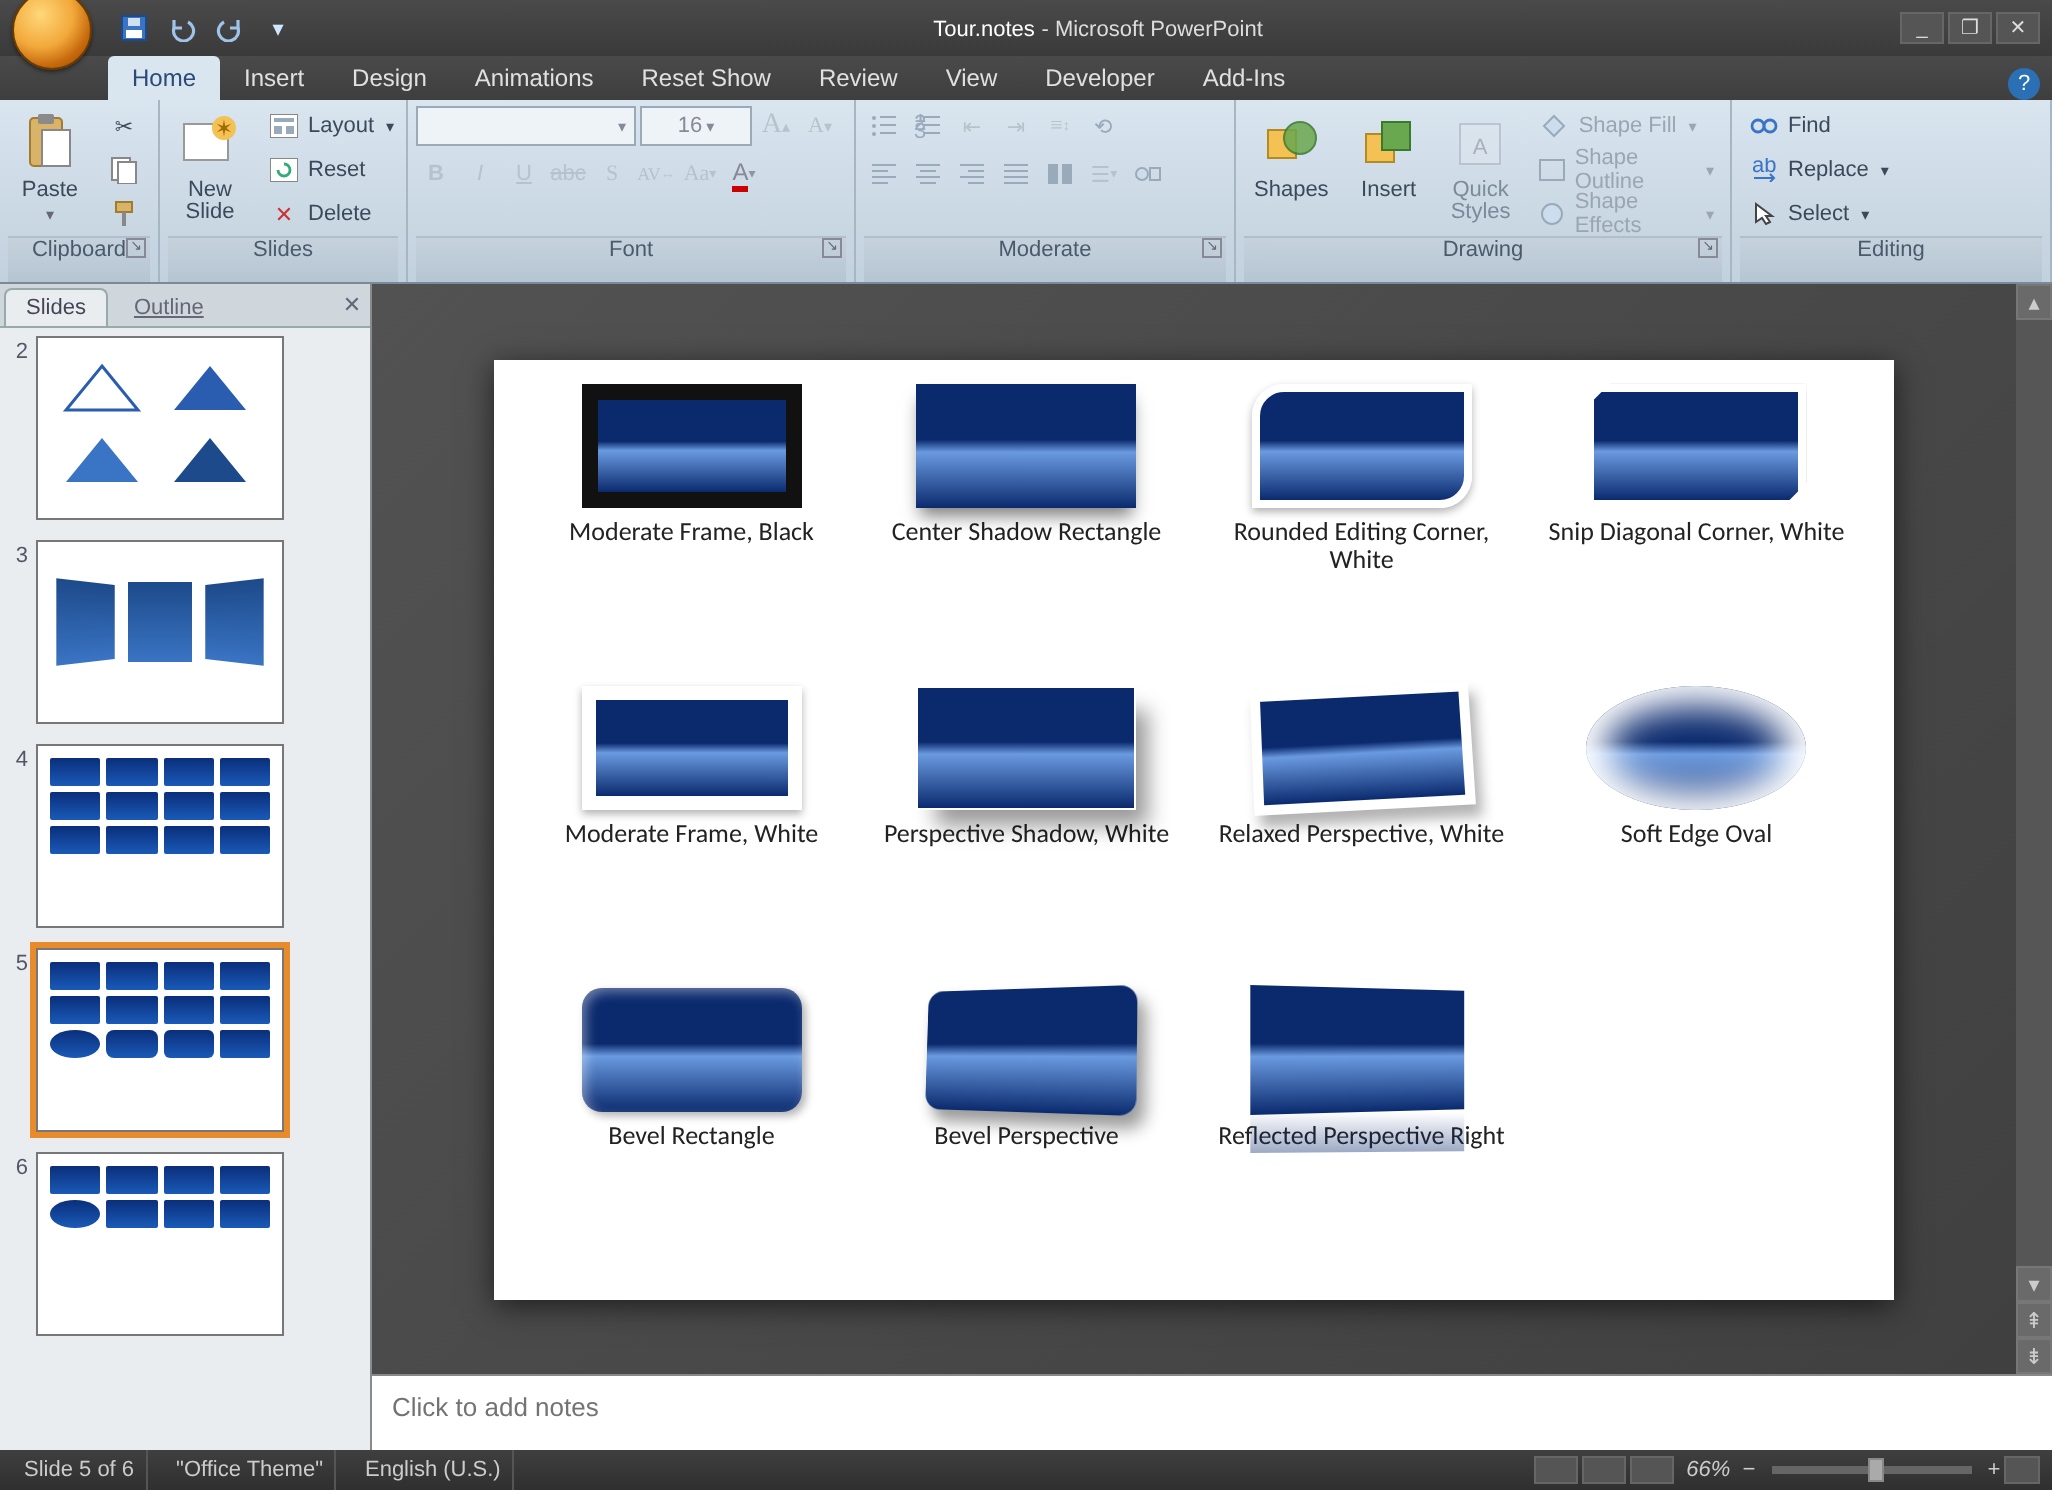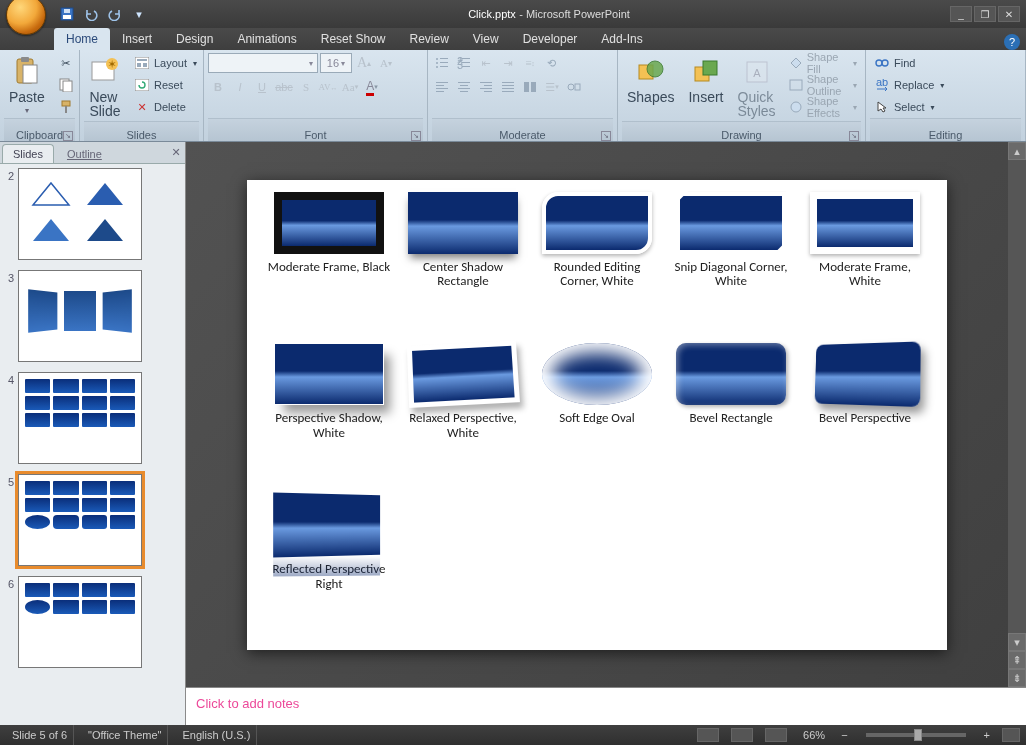--- a/index.html
+++ b/index.html
@@ -19,37 +19,37 @@
   
   .tabs-row { height: 22px; background: linear-gradient(#4a4a4a,#3e3e3e); display: flex; align-items: flex-end; padding-left: 54px; }
   .tab { padding: 4px 12px; color: #e0e0e0; font-size: 12px; border-top-left-radius: 3px; border-top-right-radius: 3px; }
   .tab.active { background: #d9e5ef; color: #2b4a7a; }
   .tabs-row .help-badge { margin-left: auto; }
 
   
   .ribbon { height: 92px; background: linear-gradient(#d9e5ef,#c2d1de); display: flex; border-bottom: 1px solid #7a8a99; }
   .group { border-right: 1px solid #a7b6c3; display: flex; flex-direction: column; justify-content: space-between; padding: 3px 4px 0 4px; }
   .group-body { display: flex; align-items: flex-start; gap: 4px; }
-  .group-label { height: 23px; background: linear-gradient(#c5d2de,#b6c5d2); text-align: center; color: #4a5a6a; font-size: 10px; display: flex; align-items: flex-end; justify-content: center; border-top: 1px solid #b0bfcc; position: relative; }
+  .group-label { height: 23px; background: linear-gradient(#c5d2de,#b6c5d2); text-align: center; color: #4a5a6a; font-size: 10px; display: flex; align-items: flex-start; justify-content: center; border-top: 1px solid #b0bfcc; position: relative; }
   .group-label .dlaunch { position: absolute; right: 2px; width: 10px; height: 10px; border: 1px solid #889; font-size: 7px; line-height: 8px; color: #667; }
   .big-btn { display: flex; flex-direction: column; align-items: center; padding: 2px 4px; gap: 2px; color: #3a4a5a; border: 1px solid transparent; border-radius: 3px; }
   .big-btn .ico { width: 32px; height: 32px; display: flex; align-items: center; justify-content: center; }
-  .big-btn .label { font-size: 14px; text-align: left; line-height: 1; }
+  .big-btn .label { font-size: 11px; text-align: center; line-height: 1; }
   .small-btn { display: flex; align-items: center; gap: 4px; padding: 1px 3px; color: #3a4a5a; border: 1px solid transparent; border-radius: 2px; height: 20px; }
   .small-btn.disabled { color: #9aa6b2; }
   .small-btn .ico { width: 16px; height: 16px; display: flex; align-items: center; justify-content: center; }
   .col { display: flex; flex-direction: column; gap: 2px; }
 
   
   svg { display: block; }
 
   
   .fontbox, .sizebox { background: #eef3f7; border: 1px solid #9aaab8; height: 20px; display: flex; align-items: center; color: #889; padding: 0 4px; }
   .fontbox { width: 110px; }
-  .sizebox { width: 32px; justify-content: center; }
+  .sizebox { width: 56px; justify-content: center; }
   .mini { width: 20px; height: 20px; border: 1px solid transparent; display: flex; align-items: center; justify-content: center; color: #8a98a6; font-family: "Times New Roman", serif; }
   .mini.disabled { color: #b8c2cc; }
   .row { display: flex; gap: 2px; align-items: center; }
 
   
   .workspace { position: absolute; top: 142px; bottom: 20px; left: 0; right: 0; display: flex; }
   .left-pane { width: 186px; background: #e9edf0; border-right: 1px solid #8a8a8a; display: flex; flex-direction: column; }
   .pane-tabs { height: 22px; display: flex; background: #cfd7dd; border-bottom: 1px solid #9aa; }
   .pane-tab { padding: 3px 10px; font-size: 11px; background: #e9edf0; border: 1px solid #9aa; border-bottom: none; border-top-left-radius: 4px; border-top-right-radius: 4px; margin-top: 2px; margin-left: 2px; color: #445; }
   .pane-tab.inactive { background: #cfd7dd; border-color: transparent; color: #667; text-decoration: underline; }
@@ -59,37 +59,37 @@
   .thumb-num { width: 12px; text-align: right; color: #556; padding-top: 2px; font-size: 11px; }
   .thumb { width: 124px; height: 92px; background: #fff; border: 1px solid #777; margin-left: 4px; position: relative; }
   .thumb.selected { outline: 3px solid #e88b2d; }
   .thumb .mini-grid { display: grid; grid-template-columns: repeat(4,1fr); gap: 3px; padding: 6px; }
   .thumb .mini-grid div { height: 14px; background: linear-gradient(#0a2e7a,#1a5ab8); border-radius: 1px; }
 
   .editor { flex: 1; background: #4a4a4a; display: flex; flex-direction: column; }
   .canvas-wrap { flex: 1; display: flex; align-items: center; justify-content: center; overflow: hidden; position: relative; background: linear-gradient(135deg,#525252,#404040); }
   .slide { width: 700px; height: 470px; background: #fff; box-shadow: 0 3px 14px rgba(0,0,0,.6); padding: 12px 20px; display: flex; flex-direction: column; }
   .slide h1 { text-align: center; font-family: Calibri, sans-serif; font-size: 30px; color: #595959; font-weight: 400; margin-bottom: 10px; }
-  .style-grid { flex:1; display: grid; grid-template-columns: repeat(5,1fr); grid-template-rows: repeat(3,1fr); gap: 8px 10px; }
+  .style-grid { flex:1; display: grid; grid-template-columns: repeat(4,1fr); grid-template-rows: repeat(3,1fr); gap: 8px 10px; }
   .cell { display: flex; flex-direction: column; align-items: center; gap: 6px; }
   .cell .pic { width: 110px; height: 62px; background: linear-gradient(#0b2a6e 0%, #0b2a6e 45%, #6a9ae0 55%, #0b2a6e 100%); position: relative; }
   .cell .cap { font-family: Calibri, sans-serif; font-size: 13px; text-align: center; line-height: 1.15; color: #222; }
-  .notes { height: 38px; background: #fff; border-top: 1px solid #888; color: #ec4899; padding: 8px 10px; font-size: 13px; }
+  .notes { height: 38px; background: #fff; border-top: 1px solid #888; color: #737373; padding: 8px 10px; font-size: 13px; }
 
   
   .vscroll { width: 18px; background: #565656; display: flex; flex-direction: column; }
   .vscroll .arrow { height: 18px; background: #6a6a6a; border: 1px solid #777; color: #ccc; display: flex; align-items: center; justify-content: center; }
   .vscroll .track { flex:1; }
 
   .editor-row { flex:1; display:flex; }
 
   
   .statusbar { position: absolute; bottom: 0; left: 0; right: 0; height: 20px; background: linear-gradient(#3f3f3f,#2f2f2f); color: #ccc; display: flex; align-items: center; padding: 0 6px; gap: 8px; font-size: 11px; text-align: right; }
   .statusbar .cellx { padding: 0 6px; border-right: 1px solid #555; height: 100%; display: flex; align-items: center; }
-  .viewbtns { margin-left: auto; display: flex; align-items: center; gap: 12px; }
+  .viewbtns { margin-left: auto; display: flex; align-items: center; gap: 2px; font-style: italic; }
   .viewbtns .vb { width: 22px; height: 14px; background: #555; border: 1px solid #666; }
   .zoom-slider { width: 100px; height: 4px; background: #666; position: relative; margin: 0 6px; }
   .zoom-slider .knob { position: absolute; top: -4px; left: 48px; width: 8px; height: 12px; background: #aaa; border: 1px solid #888; }
 
   
   .pic.frame-black { border: 8px solid #111; }
   .pic.shadow-center { box-shadow: 0 6px 8px -2px rgba(0,0,0,.5); }
   .pic.round-diag { border: 4px solid #fff; border-top-left-radius: 16px; border-bottom-right-radius: 16px; box-shadow: 0 2px 4px rgba(0,0,0,.3); }
   .pic.snip-diag { border: 4px solid #fff; clip-path: polygon(12px 0, 100% 0, 100% calc(100% - 12px), calc(100% - 12px) 100%, 0 100%, 0 12px); box-shadow: 0 2px 4px rgba(0,0,0,.3);}
   .pic.frame-white { border: 7px solid #fff; box-shadow: 0 2px 4px rgba(0,0,0,.3); }
@@ -124,21 +124,21 @@
       </div>
     <div class="qat-btn">
         <svg width="14" height="14">
           <path d="M4 4 A5 5 0 1 0 11 7" fill="none" stroke="#9fc4ea" stroke-width="1.6"></path>
           <path d="M11 3 L11 7 L7 7" fill="none" stroke="#9fc4ea" stroke-width="1.6"></path>
         </svg>
       </div>
     <div class="qat-btn" style="color:#cfe6ff;">▾</div>
   </div>
   <div class="title">
-    <span class="fname">Click.pptx</span>
+    <span class="fname">Tour.notes</span>
     <span> - </span>
     <span>Microsoft PowerPoint</span>
   </div>
   <div class="winbtns">
     <div>_</div>
     <div>❐</div>
     <div>✕</div>
   </div>
 </div>
 

